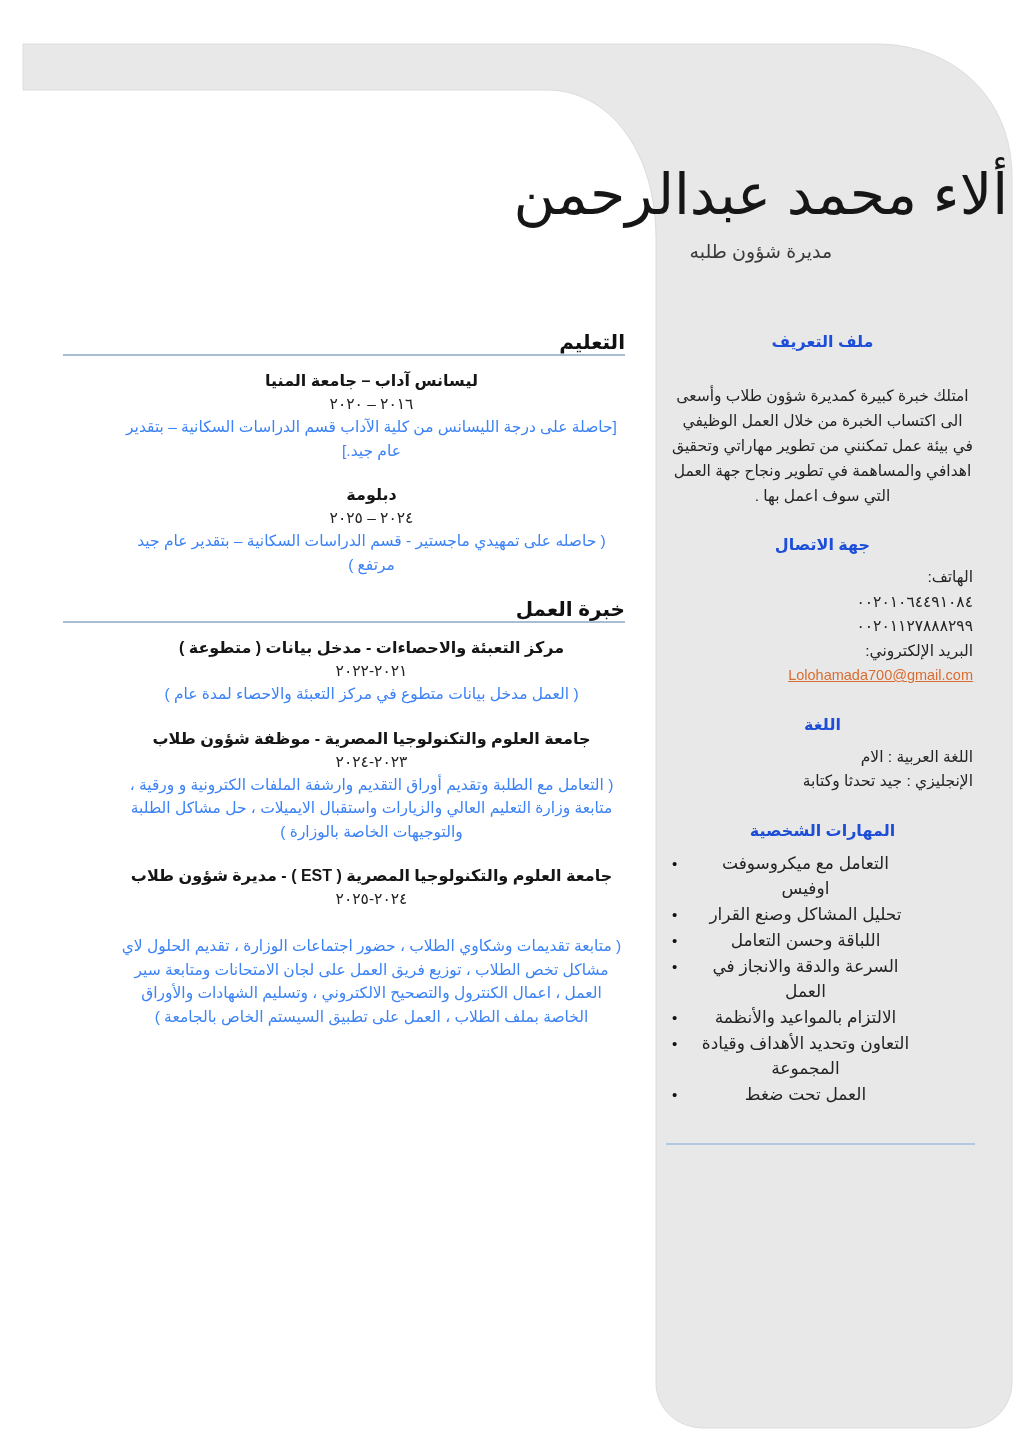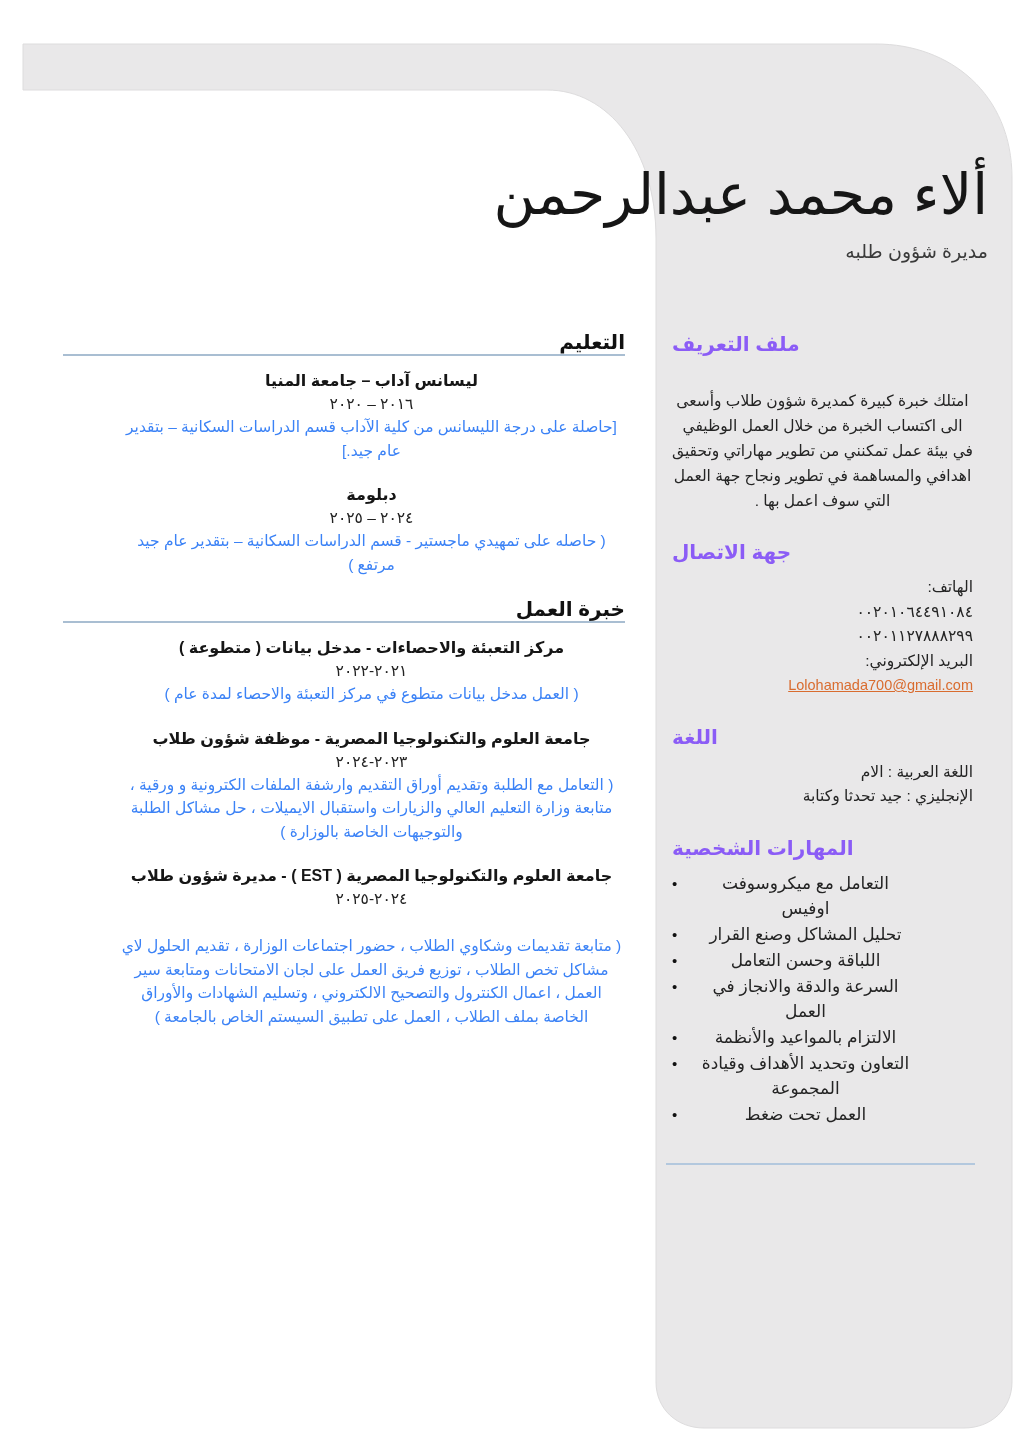--- a/index.html
+++ b/index.html
@@ -4,41 +4,41 @@
 <style>
   html,body{margin:0;padding:0;background:#ffffff;}
   body{
     width:1024px;height:1447px;position:relative;overflow:hidden;
     font-family:"Liberation Sans","DejaVu Sans",sans-serif;
     color:#222;-webkit-font-smoothing:antialiased;
   }
   .panel-svg{position:absolute;left:0;top:0;z-index:0;}
 
   
-  .hdr{position:absolute;top:150px;right:36px;z-index:2;text-align:right;direction:rtl;}
+  .hdr{position:absolute;top:150px;right:16px;z-index:2;text-align:center;direction:rtl;}
   .hdr .name{font-size:57px;line-height:1.55;color:#161616;letter-spacing:0;}
   .hdr .role{font-size:19px;color:#3a3a3a;margin-top:2px;}
 
   
   .main{position:absolute;left:63px;top:330px;width:562px;z-index:2;direction:rtl;}
   .sec-head{
     font-size:20px;font-weight:bold;color:#111;text-align:right;
     border-bottom:2px solid #a9bed2;margin-bottom:13px;
   }
   .sec-body{width:507px;margin-right:0;}
   .item{margin-bottom:21px;}
   .item-title{font-size:16px;font-weight:bold;color:#161616;text-align:center;line-height:23px;}
   .item-title.center{text-align:center;}
   .item-date{font-size:15.5px;color:#222;text-align:center;line-height:23px;}
   .item-desc{font-size:15.5px;color:#3b82f6;text-align:center;line-height:23.5px;}
   .exp .item:last-child .item-desc{margin-top:24px;}
 
   
   .side{position:absolute;left:672px;top:332px;width:301px;z-index:2;direction:rtl;}
-  .side-head{font-size:20px;font-weight:bold;color:#8b5cf6;text-align:left;margin-bottom:11px;}
+  .side-head{font-size:16px;font-weight:bold;color:#1d4ed8;text-align:center;margin-bottom:11px;}
   .side-sec{margin-bottom:27px;}
   .side-par{font-size:15.5px;line-height:25px;color:#242424;text-align:center;margin-top:32px;}
   .side-line{font-size:15.5px;line-height:24.5px;color:#242424;text-align:right;}
   .email-link{color:#d96c2f;text-decoration:underline;font-size:14.5px;display:inline-block;}
   .skills{list-style:none;margin:2px 0 0;padding:0 60px 0 0;}
   .skill{display:flex;direction:ltr;align-items:flex-start;margin-bottom:1px;}
   .dot{width:26px;flex:0 0 26px;text-align:left;font-size:15px;line-height:25px;color:#111;}
   .dot::before{content:"\2022";}
   .skill-text{flex:1;font-size:17px;line-height:25px;color:#242424;direction:rtl;text-align:center;}
   .side-divider{height:2px;background:#b3c8de;margin:36px -2px 0 -6px;}

